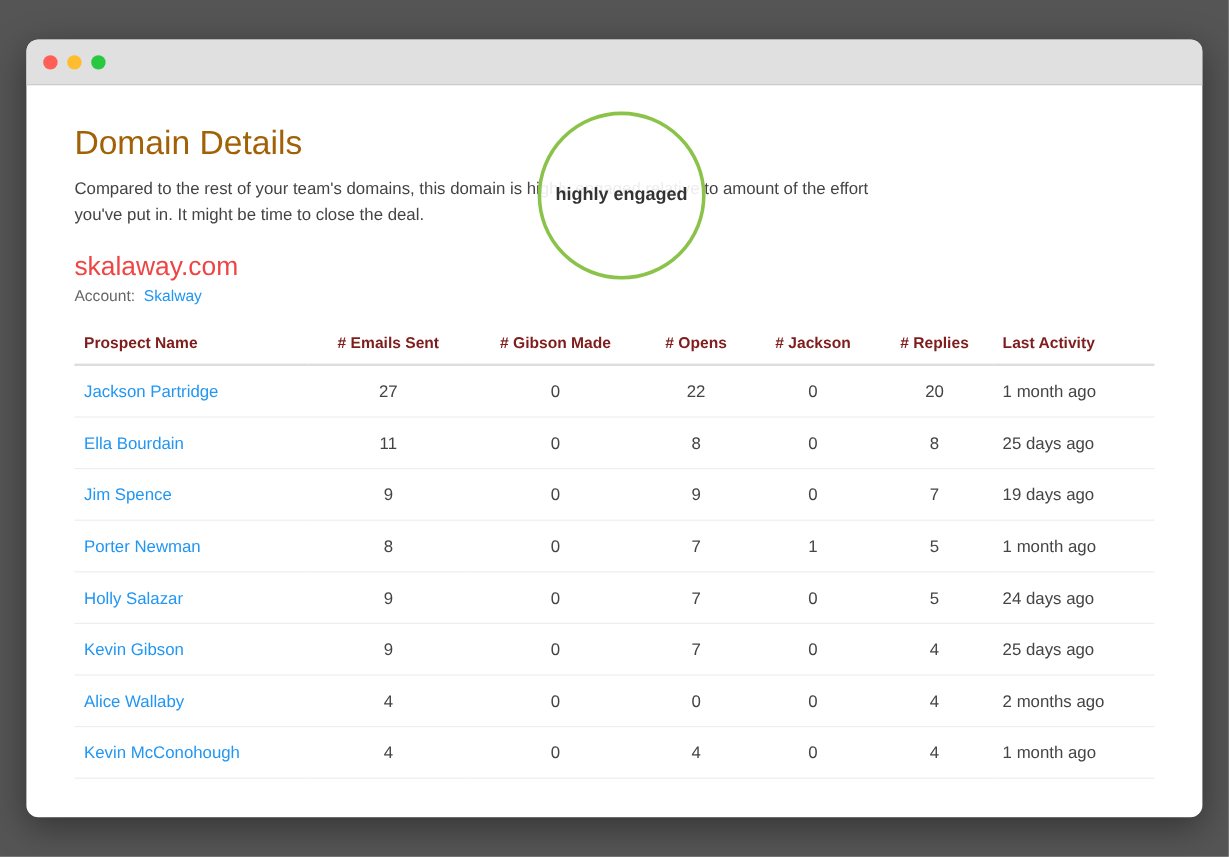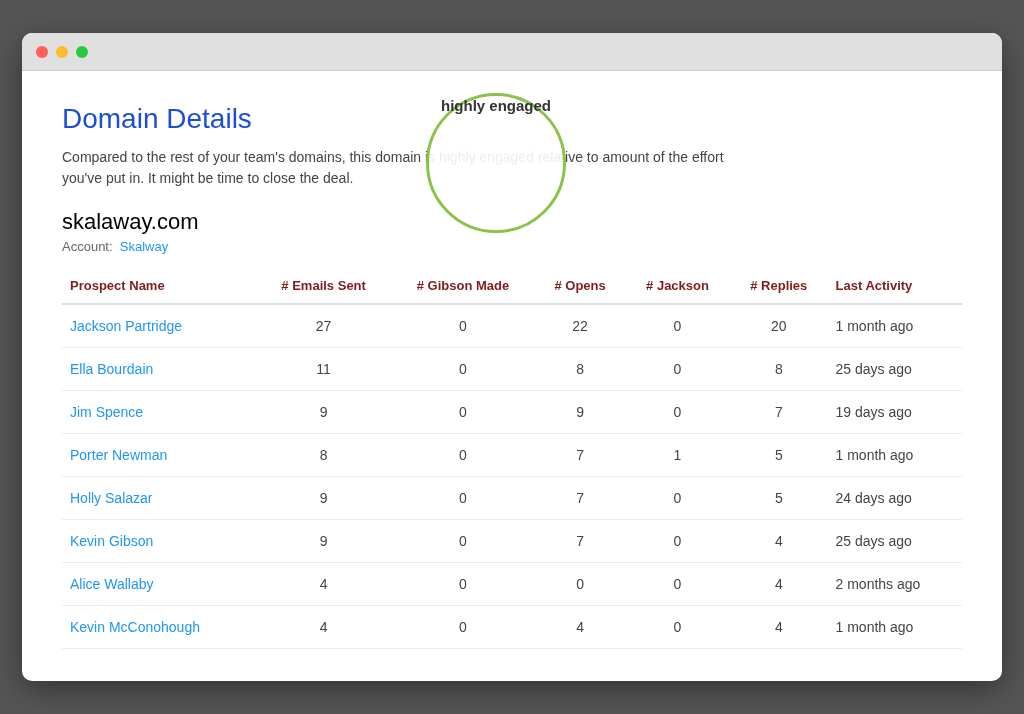--- a/index.html
+++ b/index.html
@@ -46,58 +46,58 @@
     }
 
     .header-area {
       position: relative;
       margin-bottom: 20px;
     }
 
     .page-title {
       font-size: 28px;
       font-weight: 400;
-      color: #1d4ed8;
+      color: #a16207;
       margin-bottom: 12px;
     }
 
     .description {
       font-size: 14px;
       color: #444;
       line-height: 1.5;
       max-width: 700px;
     }
 
     .engaged-badge {
       position: absolute;
       top: -10px;
-      left: 364px;
+      left: 386px;
       width: 140px;
       height: 140px;
       border-radius: 50%;
       border: 3px solid #8bc34a;
       display: flex;
-      align-items: flex-start;
+      align-items: center;
       justify-content: center;
       background: rgba(255,255,255,0.9);
       z-index: 10;
     }
 
     .engaged-badge-text {
       font-size: 15px;
       font-weight: 700;
       color: #333;
       text-align: center;
       line-height: 1.3;
     }
 
     .domain-name {
       font-size: 22px;
       font-weight: 500;
-      color: #000000;
+      color: #ef4444;
       margin-bottom: 4px;
       margin-top: 8px;
     }
 
     .account-line {
       font-size: 13px;
       color: #666;
       margin-bottom: 14px;
     }
 

